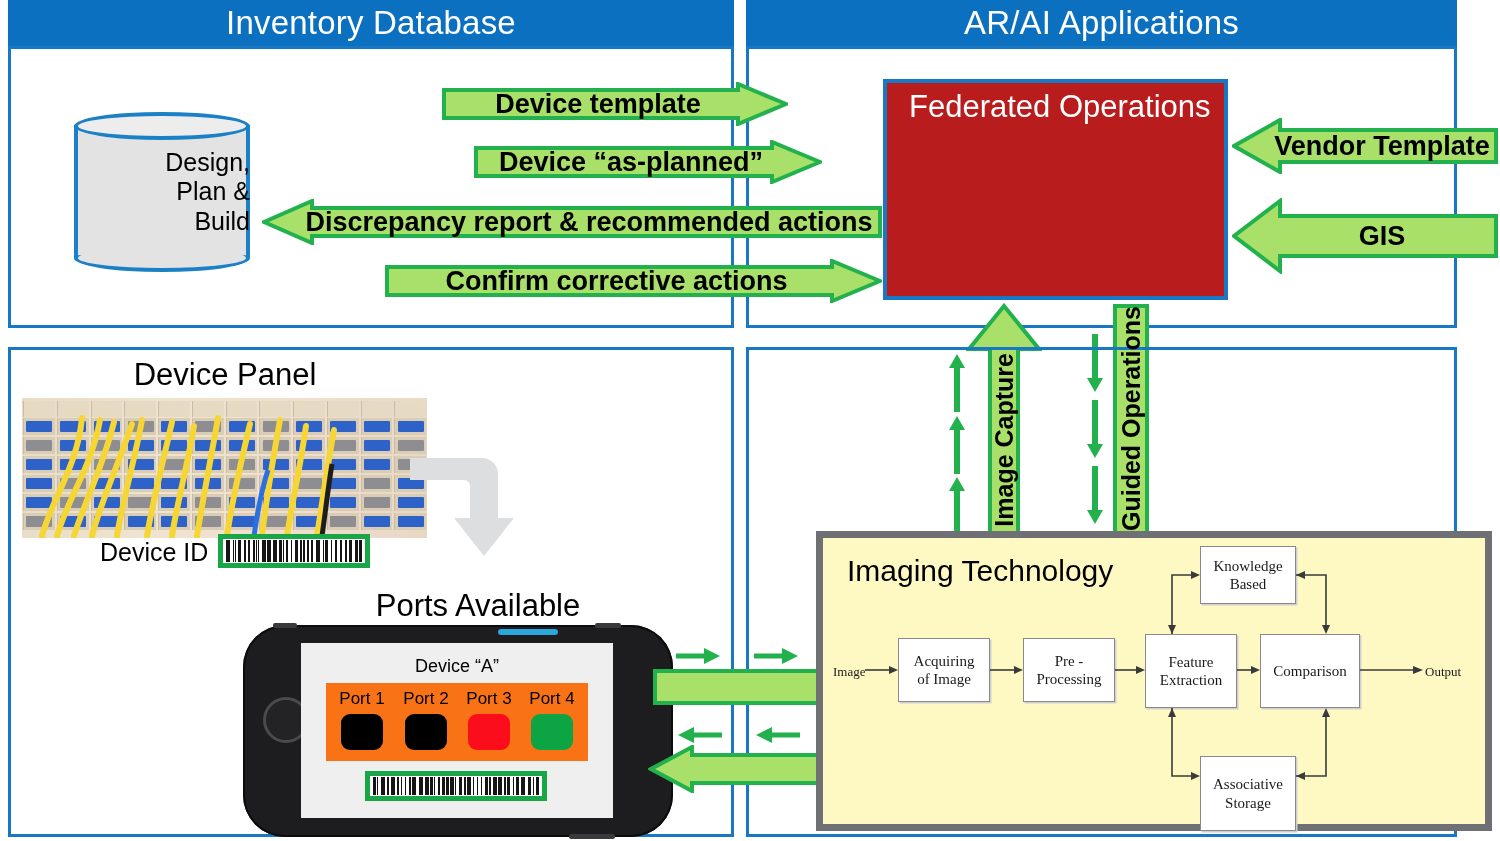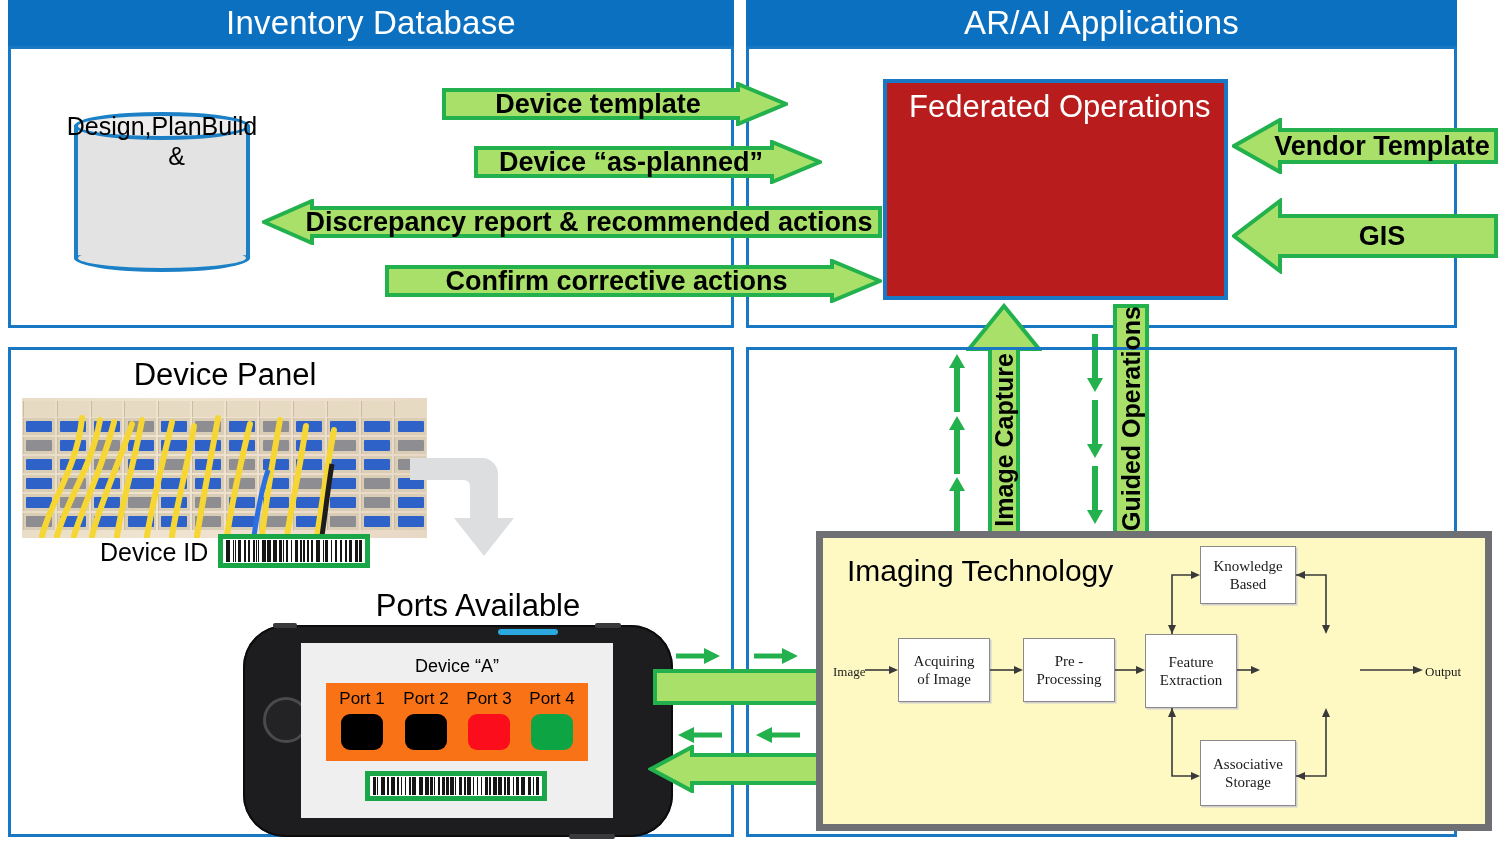--- a/index.html
+++ b/index.html
@@ -18,21 +18,21 @@
   
   .cyl { position:absolute; }
   .cyl .body { position:absolute; left:0; right:0; top:13px; bottom:13px;
                background:#E3E3E3; border-left:4px solid #1B80C6; border-right:4px solid #1B80C6; }
   .cyl .top  { position:absolute; left:0; right:0; top:0; height:28px;
                border-radius:50%; background:#EDEDED; border:4px solid #1B80C6; }
   .cyl .bot  { position:absolute; left:0; right:0; bottom:0; height:28px;
                border-radius:50%; background:#E3E3E3; border:4px solid #1B80C6;
                border-top-color:transparent; clip-path: inset(40% 0 0 0); }
   .cyl .lbl  { position:absolute; left:0; right:0; top:0; bottom:0;
-               display:flex; flex-direction:row; align-items:flex-start; justify-content:center;
+               display:flex; flex-direction:column; align-items:flex-end; justify-content:center;
                font-size:25px; line-height:1.18; text-align:center; z-index:3; }
 
   
   .garrow { position:absolute;font-weight:bold; }
   .gsvg { position:absolute; inset:0; width:100%; height:100%; display:block; }
   .garrow .txt { position:absolute; inset:0; display:flex; align-items:center;
                  justify-content:center; font-size:27px; color:#000; z-index:4; }
   .garrow.right .txt { padding-right:34px; }
   .garrow.left  .txt { padding-left:34px; }
 
@@ -625,25 +625,28 @@
     <span>of Image</span>
   </div>
   <div class="iblock" style="left:200px; top:100px; width:92px; height:64px;">
     <span>Pre -</span>
     <span>Processing</span>
   </div>
   <div class="iblock" style="left:322px; top:96px; width:92px; height:74px;">
     <span>Feature</span>
     <span>Extraction</span>
   </div>
+  <div class="iblock" style="left:437px; top:96px; width:100px; height:74px;">
+    <span>Comparison</span>
+  </div>
   <div class="iblock" style="left:377px; top:8px; width:96px; height:58px;">
     <span>Knowledge</span>
     <span>Based</span>
   </div>
-  <div class="iblock" style="left:377px; top:202px; width:96px; height:66px;align-items:center;">
+  <div class="iblock" style="left:377px; top:218px; width:96px; height:75px;align-items:center;">
     <span>Associative</span>
     <span>Storage</span>
   </div>
 
   <svg class="abs" style="left:0; top:0; width:676px; height:300px;" viewBox="0 0 676 300">
     <g stroke="#3a3a3a" stroke-width="1.6" fill="none">
       <path d="M42,132 H68"></path>
       <path d="M167,132 H194"></path>
       <path d="M292,132 H316"></path>
       <path d="M414,132 H431"></path>

